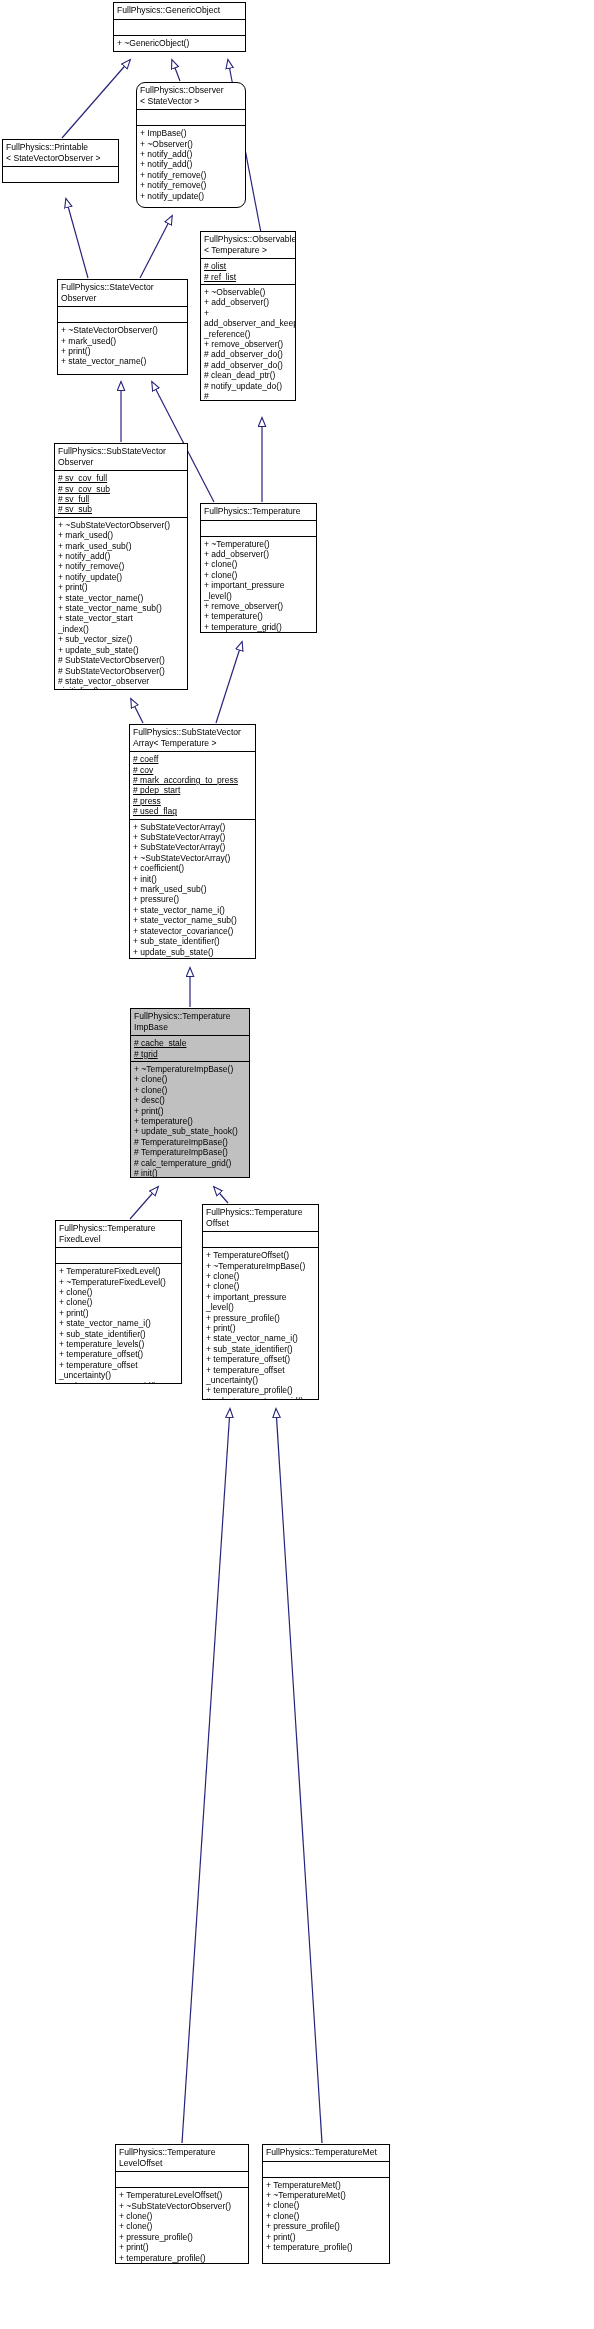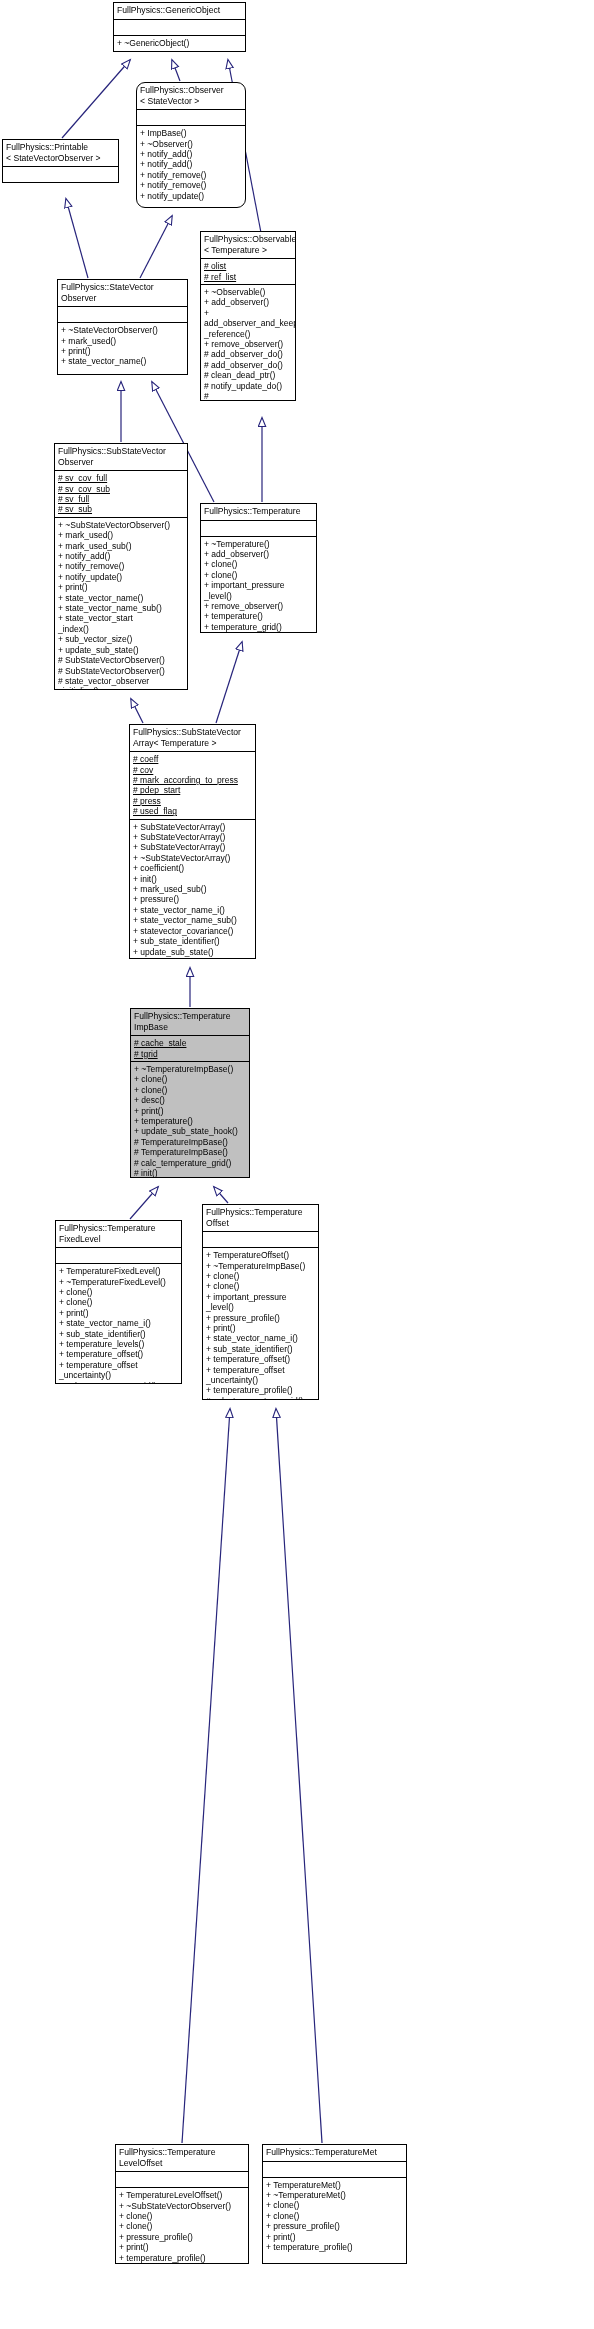--- a/index.html
+++ b/index.html
@@ -331,21 +331,21 @@
       <div class="uml-ops">
         <div class="uml-row">+ TemperatureLevelOffset()</div>
         <div class="uml-row">+ ~SubStateVectorObserver()</div>
         <div class="uml-row">+ clone()</div>
         <div class="uml-row">+ clone()</div>
         <div class="uml-row">+ pressure_profile()</div>
         <div class="uml-row">+ print()</div>
         <div class="uml-row">+ temperature_profile()</div>
       </div>
     </div>
-    <div class="uml-box" style="left: 262px; top: 2144px; width: 145px; height: 120px;">
+    <div class="uml-box" style="left: 262px; top: 2144px; width: 128px; height: 120px;">
       <div class="uml-title">FullPhysics::TemperatureMet</div>
       <div class="uml-attrs">
         <div class="empty-sec"></div>
       </div>
       <div class="uml-ops">
         <div class="uml-row">+ TemperatureMet()</div>
         <div class="uml-row">+ ~TemperatureMet()</div>
         <div class="uml-row">+ clone()</div>
         <div class="uml-row">+ clone()</div>
         <div class="uml-row">+ pressure_profile()</div>

